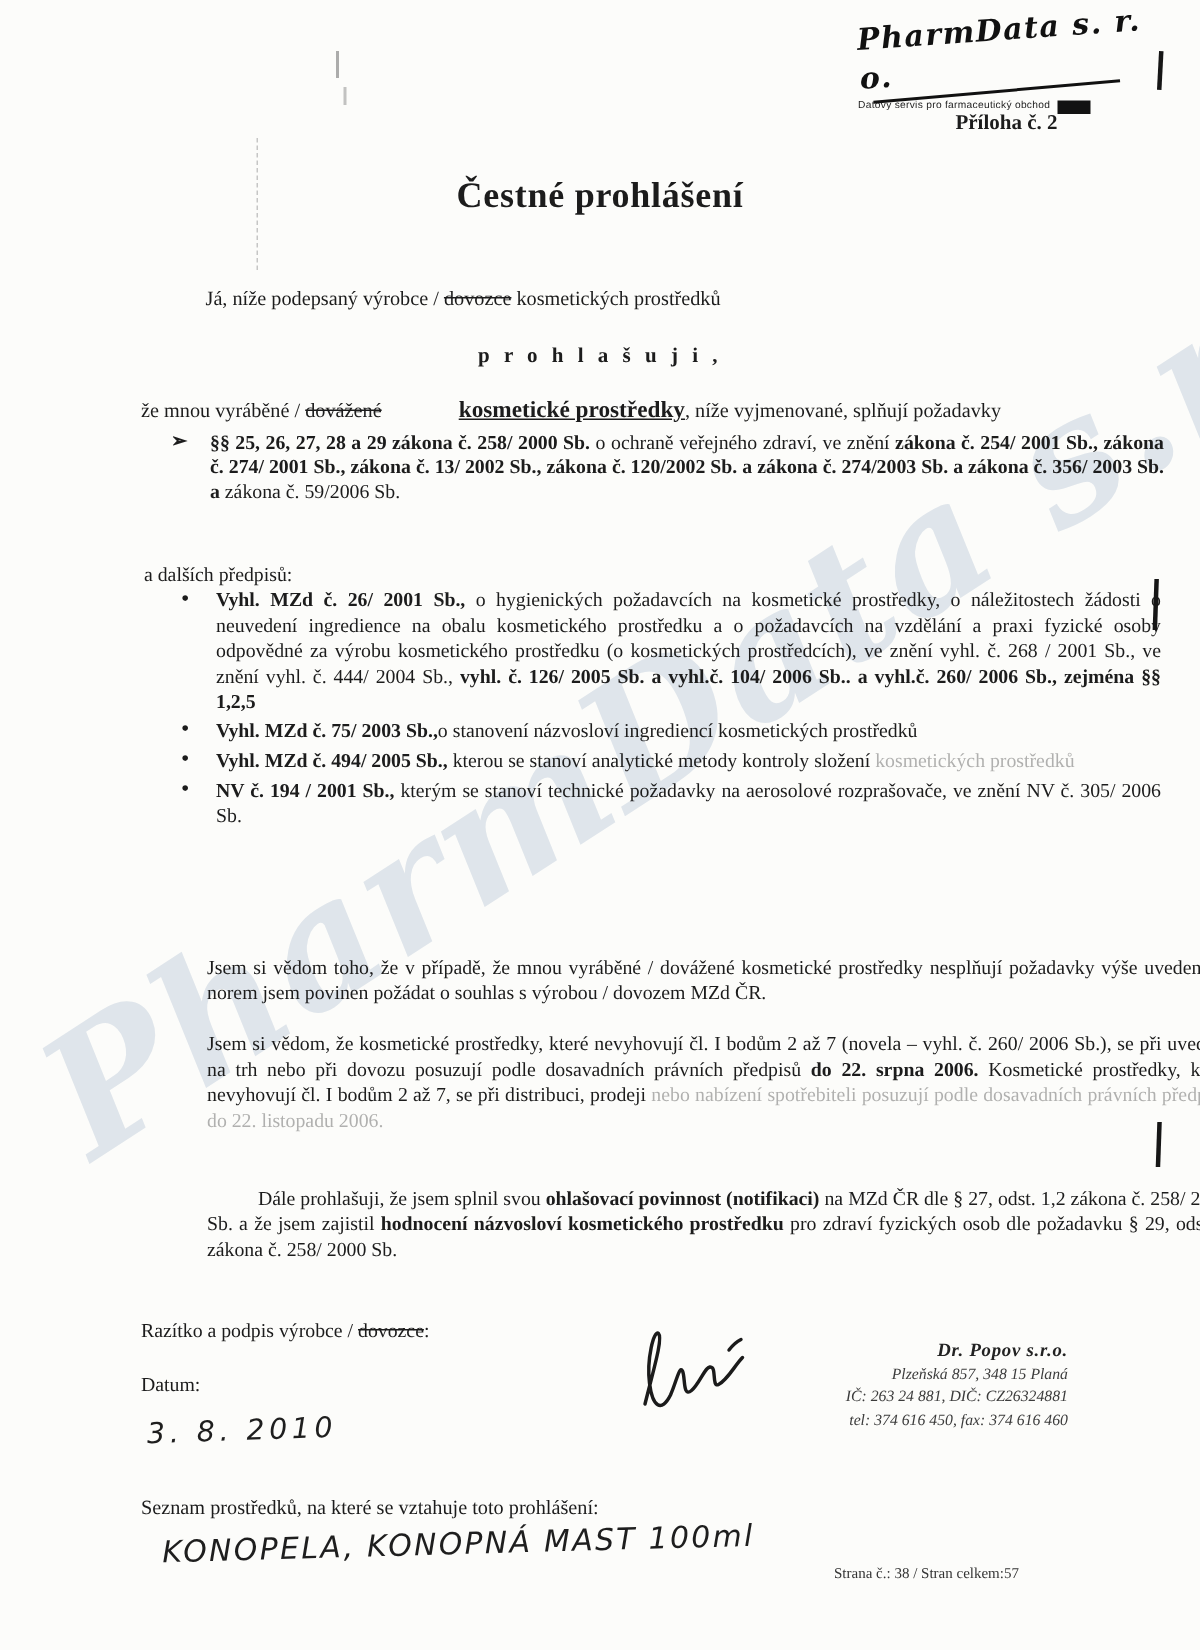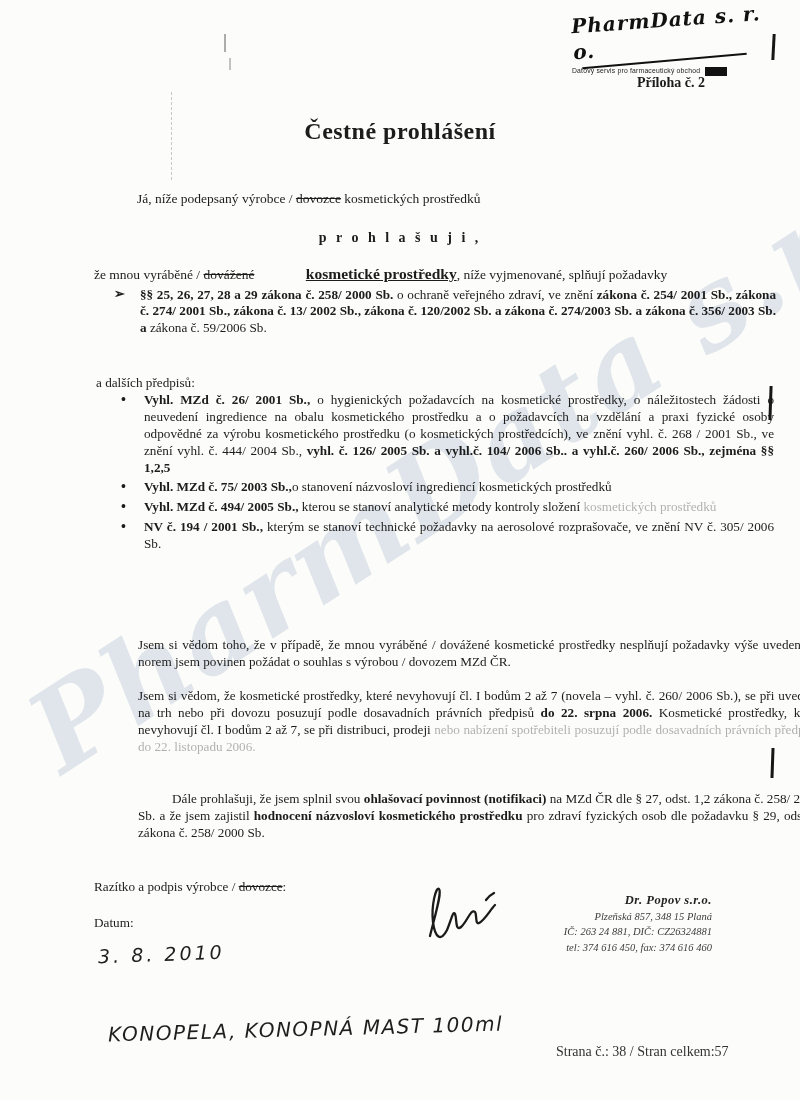--- a/index.html
+++ b/index.html
@@ -60,21 +60,21 @@
            font-size:10.5px; line-height:1.45;font-style:italic; }
   .stamp-name { font-weight:bold; font-size:12.5px; color:#222; letter-spacing:.5px; }
 
   .signature { top:880px; left:414px; z-index:3; }
 
   .handwriting { font-family:"DejaVu Sans", sans-serif; font-style:italic; color:#1e1e1e; }
   .hw-date { top:942px; left:98px; font-size:19px; letter-spacing:3px; transform:rotate(-2deg); }
   .hw-products { top:1016px; left:108px; font-size:20px; letter-spacing:1.5px; transform:rotate(-1.6deg); white-space:nowrap; }
 
   .list-label { top:996px; left:94px; font-size:13.5px; }
-  .footer-page { top:1043px; left:556px; font-size:14px; color:#333; }
+  .footer-page { top:1043px; left:556px; font-size:10px; color:#333; }
 
   
   .b { font-weight:bold; }
   .strike { text-decoration:line-through; }
   .ul { text-decoration:underline;padding-left:48px; }
   .big { font-size:15.5px; font-weight:bold; }
   .faded { color:rgba(35,35,35,.35); }
 
   
   .artifact { position:absolute; background:#161616; }
@@ -153,20 +153,21 @@
     <div>IČ: 263 24 881, DIČ: CZ26324881</div>
     <div>tel: 374 616 450, fax: 374 616 460</div>
   </div>
 
   <svg class="abs signature" width="100" height="72" viewBox="0 0 100 72">
     <path d="M16,56 C22,32 28,12 25,9 C22,6 17,26 19,42 C21,58 27,62 33,50 C37,41 39,30 41,34 C43,38 41,52 47,47 C53,42 57,28 61,32 C63,34 61,45 65,43 C71,40 76,30 81,25 M72,20 C75,16 78,14 80,13" stroke="#1b1b1b" stroke-width="2.3" fill="none" stroke-linecap="round"></path>
   </svg>
 
   <p class="abs handwriting hw-date">3. 8. 2010</p>
 
+  <p class="abs list-label">Seznam prostředků, na které se vztahuje toto prohlášení:</p>
 
   <p class="abs handwriting hw-products">KONOPELA, KONOPNÁ MAST 100ml</p>
 
   <p class="abs footer-page">Strana č.: 38 /  Stran celkem:57</p>
 
   <div class="artifact a1"></div>
   <div class="artifact a2"></div>
   <div class="artifact a3"></div>
   <div class="artifact a4"></div>
   <div class="artifact a5"></div>

